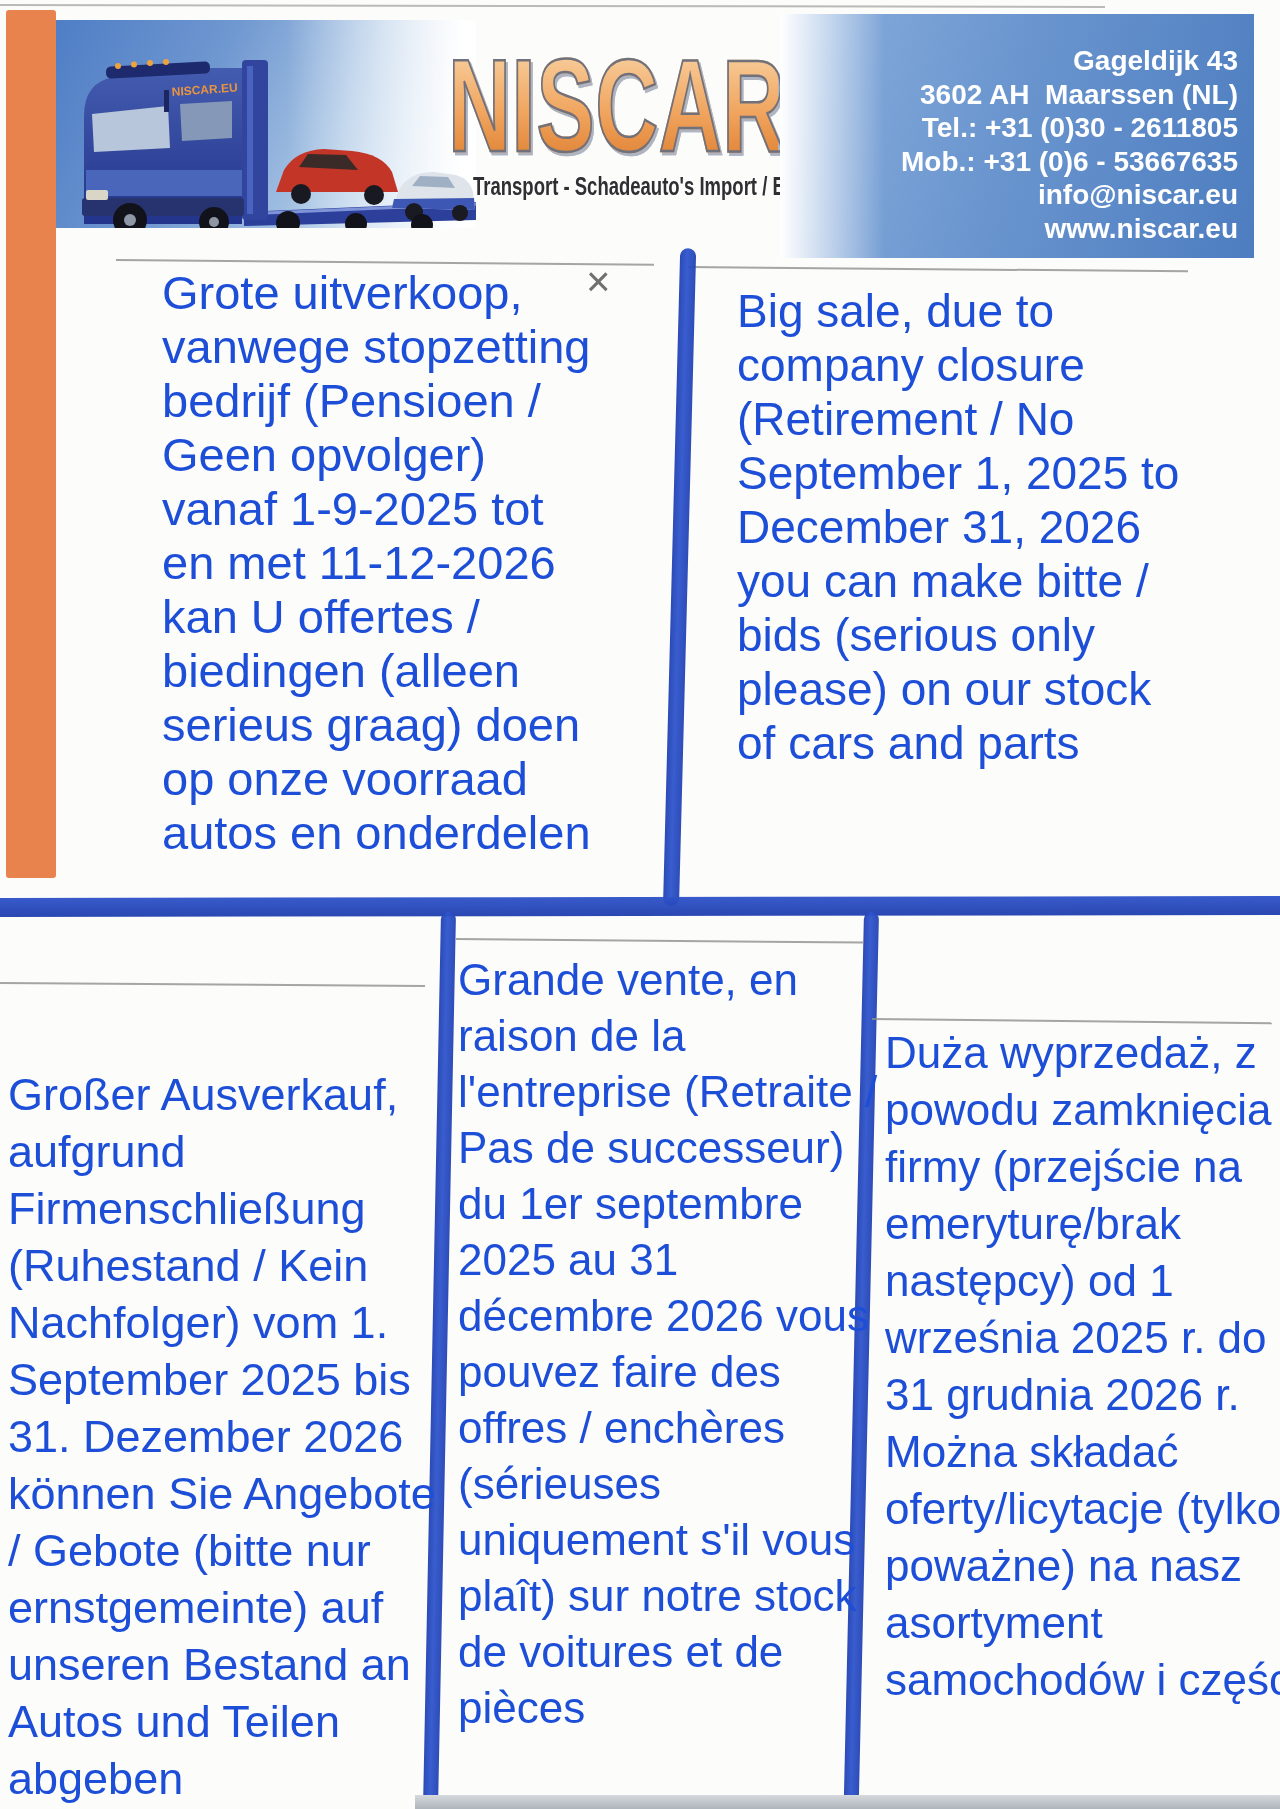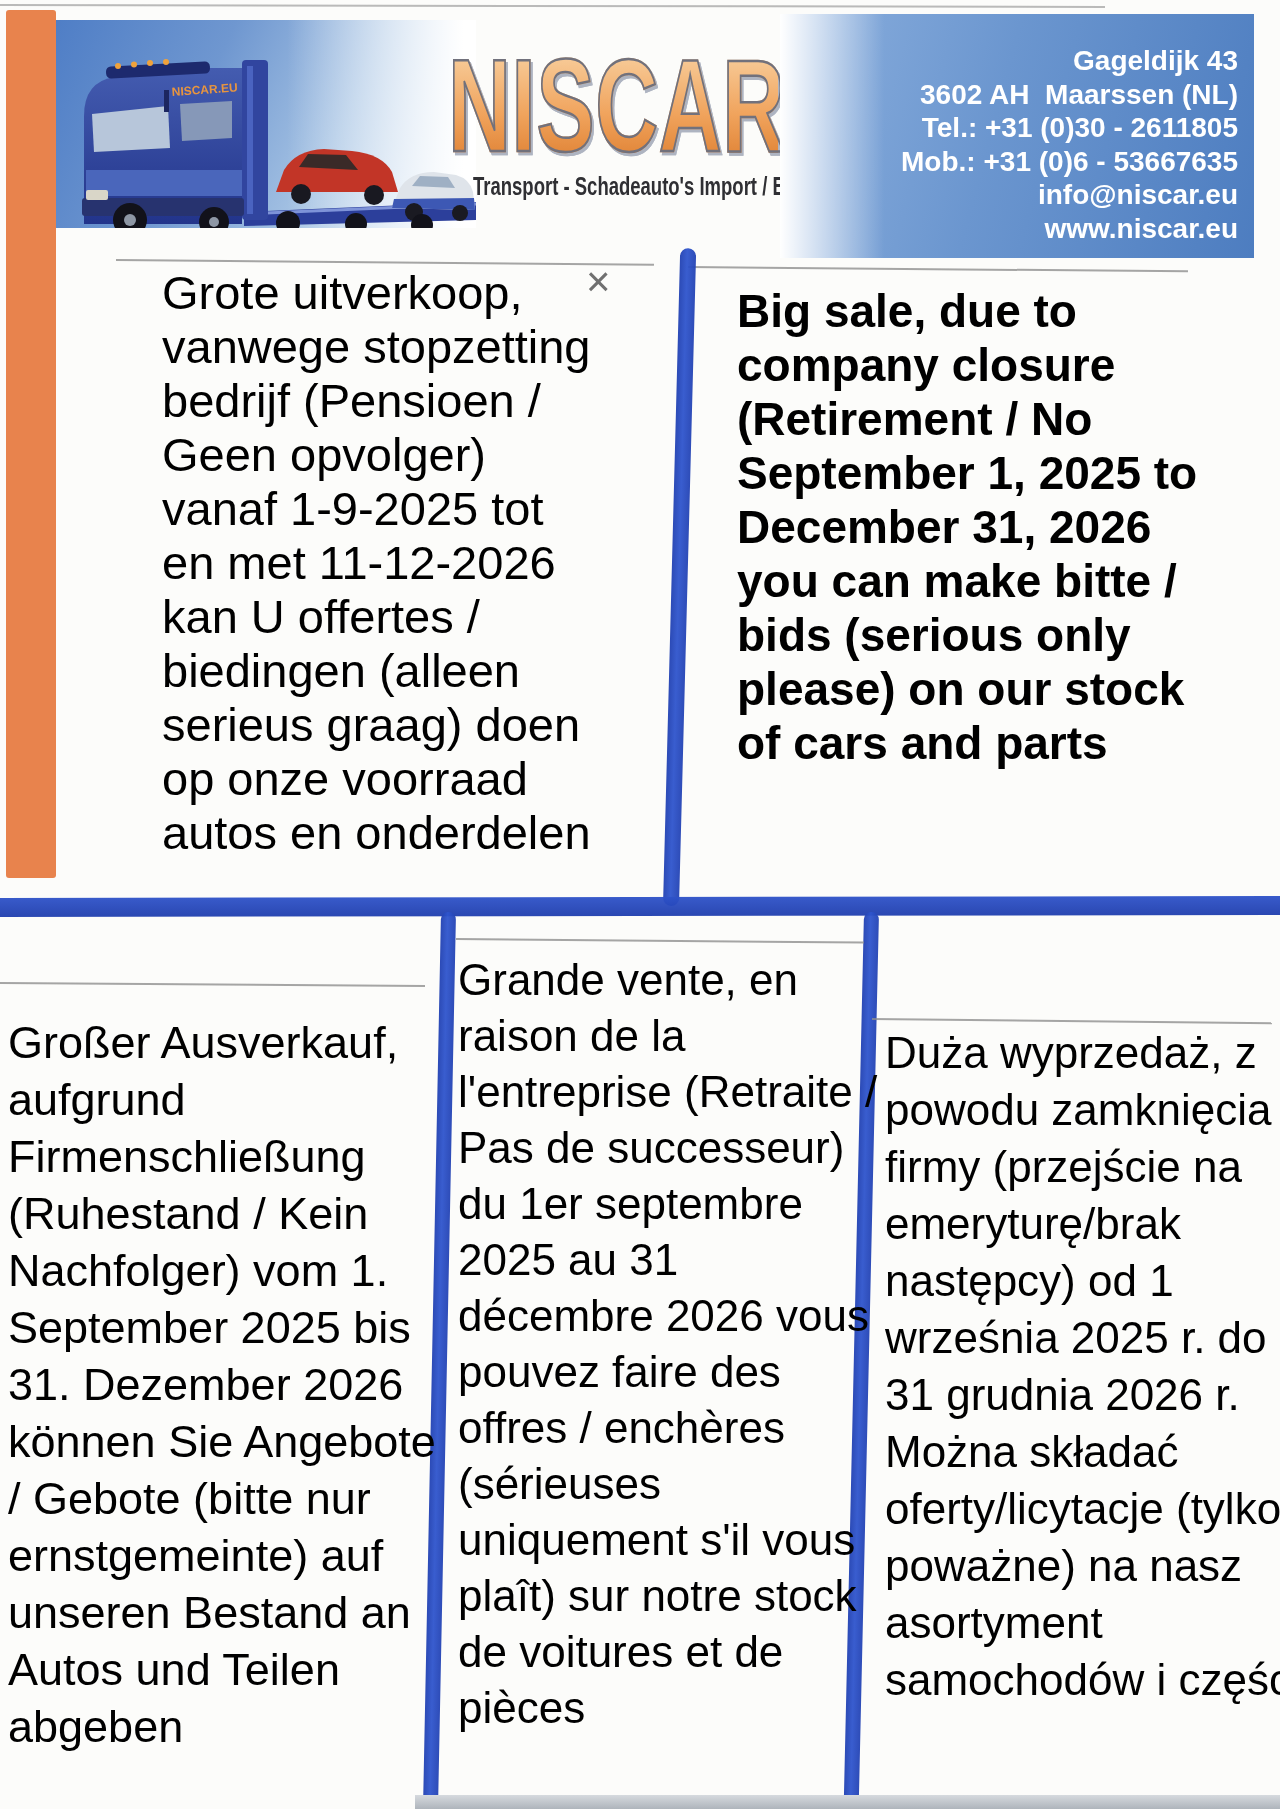--- a/index.html
+++ b/index.html
@@ -41,25 +41,25 @@
         background:linear-gradient(105deg,#8cb0de 0%,#6b96cf 45%,#4d7dc0 100%);text-decoration:underline;}
   .contact-panel::before{content:"";position:absolute;inset:0;
         background:linear-gradient(to right,#ffffff 0%,rgba(255,255,255,0) 22%);}
   .contact{position:absolute;top:30px;right:16px;text-align:right;color:#ffffff;
         font-size:28px;line-height:33.5px;font-weight:bold;}
   .contact .tline{white-space:pre;}
 
   .close-x{left:586px;top:258px;font-size:42px;font-weight:400;color:#707070;}
 
   
-  .notice{position:absolute;white-space:nowrap;color:#000000;}
+  .notice{position:absolute;white-space:nowrap;color:#1d4ed8;}
   .notice .tline{white-space:pre;}
   .nl{left:162px;top:266px;font-size:47px;line-height:54px;}
-  .en{left:737px;top:284px;font-size:46px;line-height:54px;font-weight:bold;}
-  .de{left:8px;top:1014px;font-size:45px;line-height:57px;}
+  .en{left:737px;top:284px;font-size:46px;line-height:54px;}
+  .de{left:8px;top:1066px;font-size:45px;line-height:57px;}
   .fr{left:458px;top:952px;font-size:44px;line-height:56px;}
   .pl{left:885px;top:1024px;font-size:44px;line-height:57px;}
 
   
   .bar{position:absolute;background:linear-gradient(90deg,#2141b2,#2f55cd 45%,#2343b4);
        border-radius:8px;opacity:.95;}
   .hbar{left:0;top:897px;width:1280px;height:19px;border-radius:0;
        background:linear-gradient(180deg,#2e52c8,#1f3eae);transform:rotate(-0.08deg);}
   .vbar1{left:663px;top:248px;width:16px;height:658px;transform-origin:50% 100%;transform:rotate(1.5deg);}
   .vbar2{left:441px;top:912px;width:15px;height:893px;transform-origin:50% 0;transform:rotate(1.15deg);}

